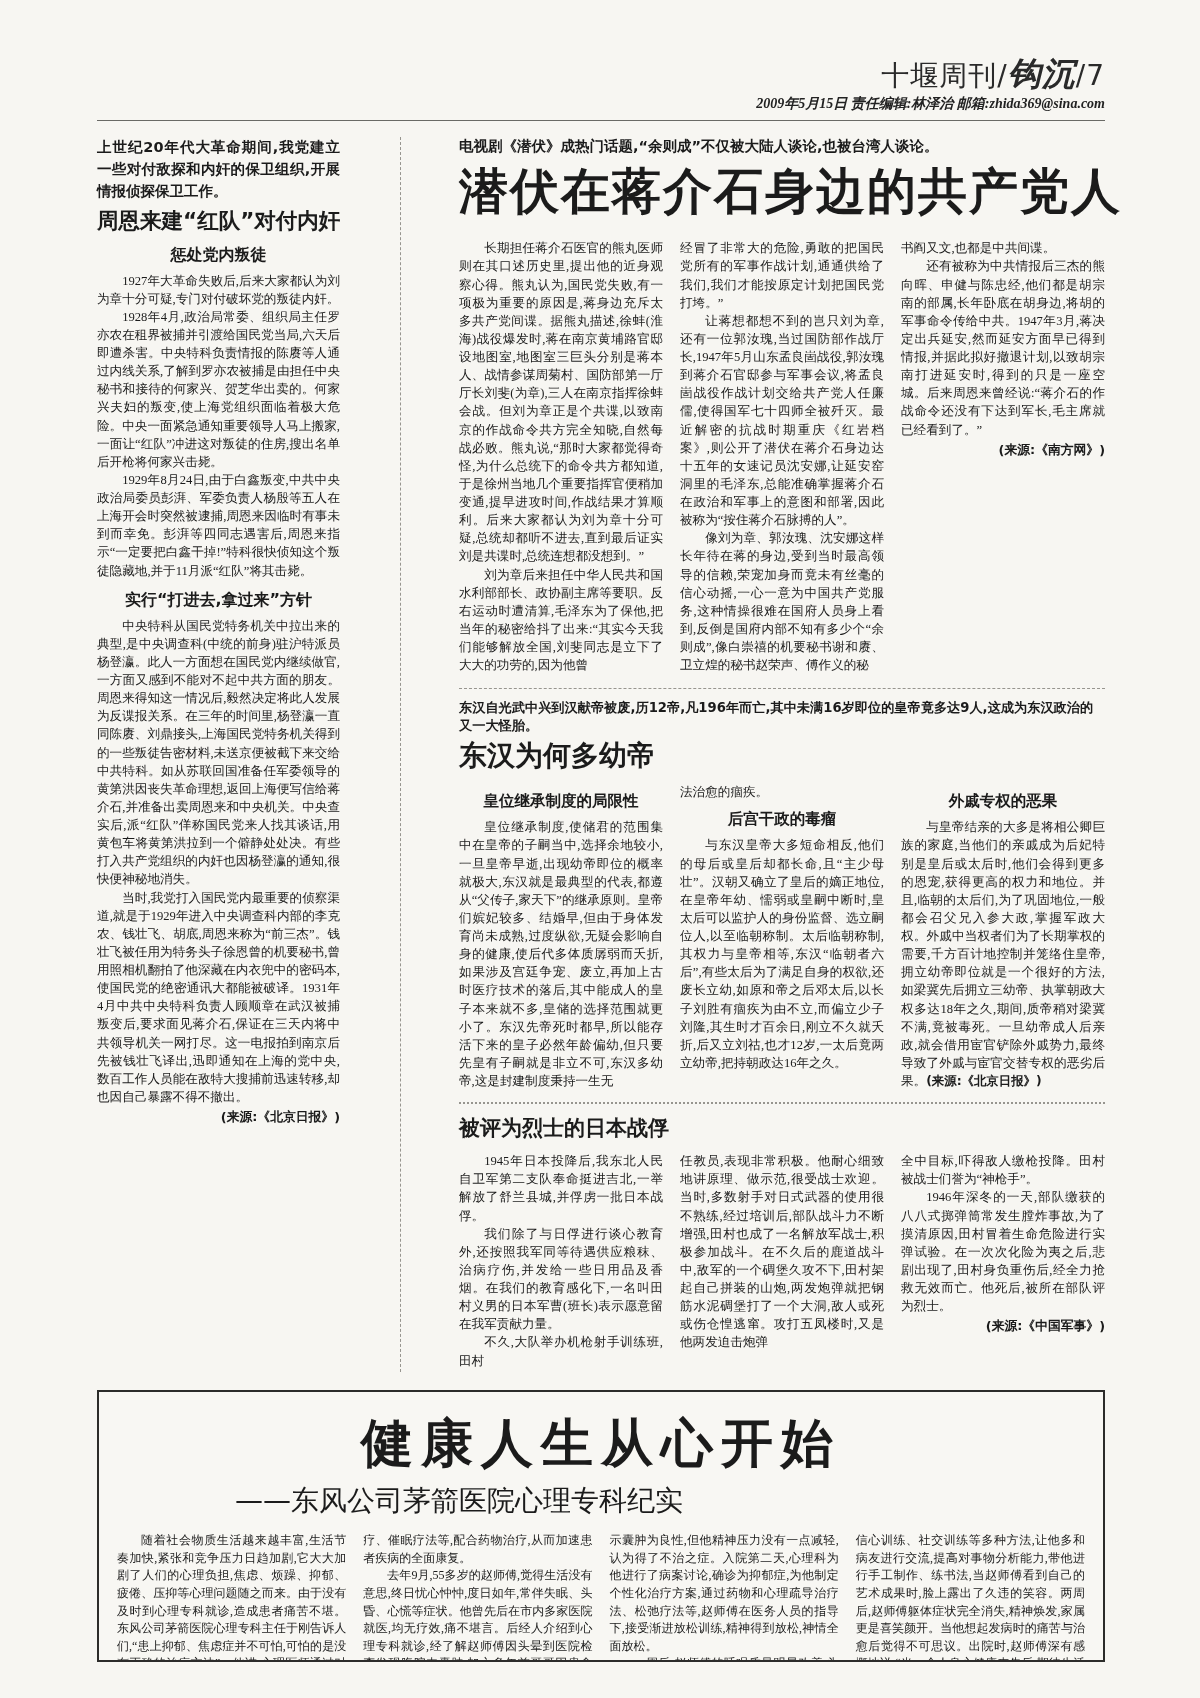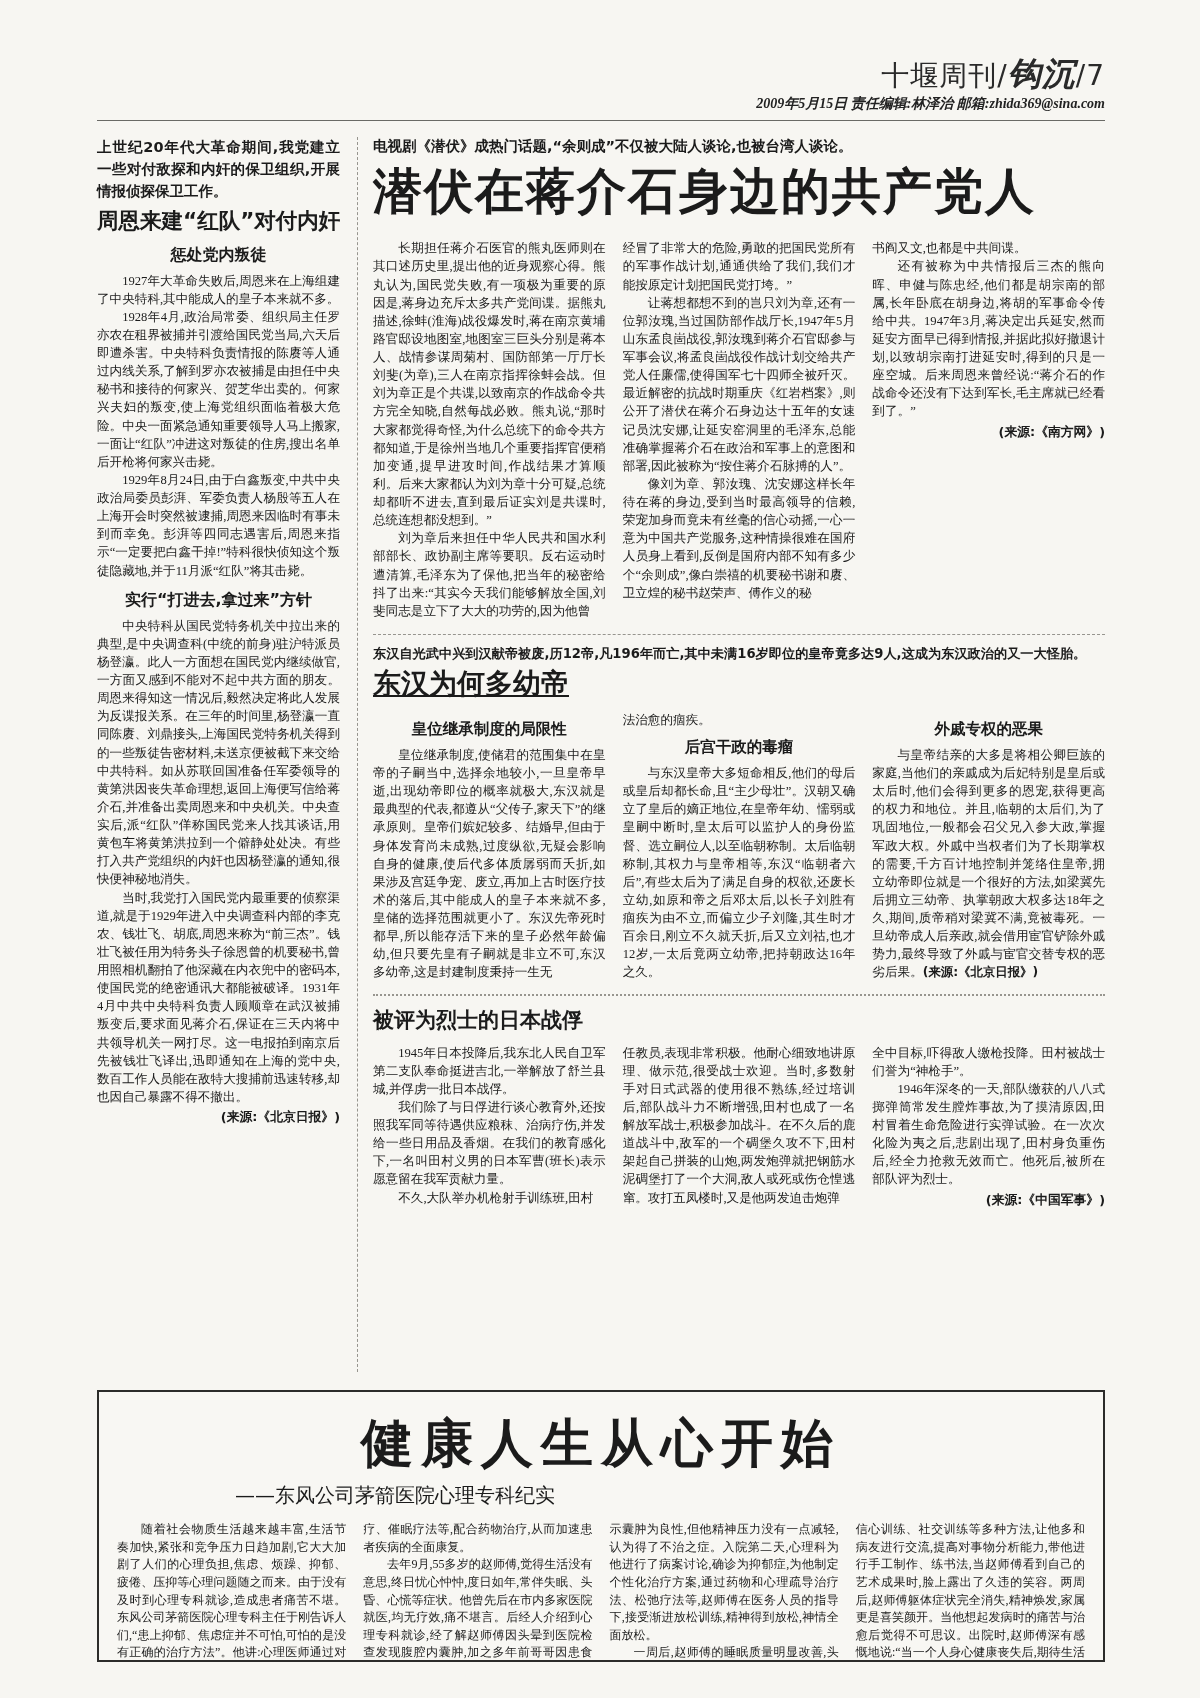--- a/index.html
+++ b/index.html
@@ -5,21 +5,21 @@
   html,body{margin:0;padding:0;background:#f2f1ed;}
   .page{position:relative;box-sizing:border-box;width:1200px;height:1698px;overflow:hidden;
         background:#f7f6f2;color:#1b1b1b;padding:56px 95px 10px 97px;
         font-family:"Liberation Serif","DejaVu Serif",serif;}
   
   .hdr{text-align:right;border-bottom:1.5px solid #6a6a66;padding-bottom:7px;margin-bottom:16px;}
   .masthead{font-family:"DejaVu Sans","Liberation Sans",sans-serif;font-size:28px;line-height:1.1;color:#2a2a2a;letter-spacing:1px;}
   .masthead .heavy{font-weight:900;font-size:33px;font-style:italic;}
   .dateline{font-size:14px;font-weight:bold;font-style:italic;margin-top:3px;color:#222;}
   
-  .content{display:flex;min-height:1235px;align-items:stretch;}
+  .content{display:flex;min-height:1235px;align-items:stretch;gap:43px;}
   .left-rail{width:243px;flex:none;}
   .v-sep{flex:none;width:0;border-left:1px dashed #97958f;margin:0 15px 0 17px;}
   .main-area{flex:1;min-width:0;}
   
   p.body{margin:0;font-size:12.6px;line-height:1.44;text-align:justify;text-indent:2em;}
   p.cont{text-indent:0;}
   .src{font-weight:bold;font-size:12.8px;text-align:right;margin:3px 0 0;font-family:"DejaVu Sans","Liberation Sans",sans-serif;}
   .src-inline{font-weight:bold;font-family:"DejaVu Sans","Liberation Sans",sans-serif;font-size:12.4px;}
   .cols{display:flex;gap:17px;}
   .col{flex:1;min-width:0;}
@@ -27,48 +27,48 @@
   .kicker{font-family:"DejaVu Sans","Liberation Sans",sans-serif;font-weight:bold;font-size:14.5px;margin:0 0 3px;}
   .divider-dashed{border:0;border-top:1px dashed #97958f;margin:14px 0 10px;}
   .divider-dotted{border:0;border-top:2px dotted #97958f;margin:12px 0 10px;}
   
   .lead{font-family:"DejaVu Sans","Liberation Sans",sans-serif;font-weight:bold;font-size:14.5px;line-height:1.5;margin:0;text-align:justify;}
   .h-left{font-family:"DejaVu Sans","Liberation Sans",sans-serif;font-size:21.5px;font-weight:900;margin:3px 0 8px;white-space:nowrap;}
   .left-rail .subhead{font-size:16px;margin:10px 0 6px;}
   
   .h-xl{font-family:"DejaVu Sans","Liberation Sans",sans-serif;font-size:49px;font-weight:900;letter-spacing:2px;margin:0 0 14px;white-space:nowrap;}
   
-  .h-lg{font-family:"DejaVu Sans","Liberation Sans",sans-serif;font-size:28px;font-weight:900;margin:0 0 8px;text-decoration:underline;}
+  .h-lg{font-family:"DejaVu Sans","Liberation Sans",sans-serif;font-size:28px;font-weight:900;margin:0 0 8px;}
   .kicker-sm{font-family:"DejaVu Sans","Liberation Sans",sans-serif;font-weight:bold;font-size:13.2px;margin:0 0 2px;}
   
   .h-md{font-family:"DejaVu Sans","Liberation Sans",sans-serif;font-size:21px;font-weight:900;margin:4px 0 10px;}
   
   .health-box{box-sizing:border-box;border:2.5px solid #2c2c2a;margin-top:18px;padding:14px 18px 10px;
               height:272px;overflow:hidden;background:#f8f7f3;}
   .h-health{font-family:"DejaVu Sans","Liberation Sans",sans-serif;text-align:center;font-size:52px;font-weight:900;letter-spacing:8px;margin:8px;line-height:1.15;}
-  .health-sub{font-family:"DejaVu Sans","Liberation Sans",sans-serif;font-size:20px;margin:2px 0 12px 118px;}
+  .health-sub{font-family:"DejaVu Sans","Liberation Sans",sans-serif;font-size:28px;margin:2px 0 12px 118px;}
   .health-box p.body{font-size:12px;line-height:1.47;}
 </style>
 </head>
 <body>
 
 <div class="page">
 
   <header class="hdr">
     <div class="masthead"><span>十堰周刊/</span><span class="heavy">钩沉</span><span>/7</span></div>
     <div class="dateline">2009年5月15日  责任编辑:林泽治 邮箱:zhida369@sina.com</div>
   </header>
 
   <div class="content">
 
     <aside class="left-rail">
       <p class="lead">上世纪20年代大革命期间,我党建立一些对付敌探和内奸的保卫组织,开展情报侦探保卫工作。</p>
       <h1 class="h-left">周恩来建“红队”对付内奸</h1>
       <h2 class="subhead">惩处党内叛徒</h2>
-      <p class="body">1927年大革命失败后,周恩来在上海组建了中央特科,其中能成人的皇子本来就不多。</p>
+      <p class="body">1927年大革命失败后,后来大家都认为刘为章十分可疑,专门对付破坏党的叛徒内奸。</p>
       <p class="body">1928年4月,政治局常委、组织局主任罗亦农在租界被捕并引渡给国民党当局,六天后即遭杀害。中央特科负责情报的陈赓等人通过内线关系,了解到罗亦农被捕是由担任中央秘书和接待的何家兴、贺芝华出卖的。何家兴夫妇的叛变,使上海党组织面临着极大危险。中央一面紧急通知重要领导人马上搬家,一面让“红队”冲进这对叛徒的住房,搜出名单后开枪将何家兴击毙。</p>
       <p class="body">1929年8月24日,由于白鑫叛变,中共中央政治局委员彭湃、军委负责人杨殷等五人在上海开会时突然被逮捕,周恩来因临时有事未到而幸免。彭湃等四同志遇害后,周恩来指示“一定要把白鑫干掉!”特科很快侦知这个叛徒隐藏地,并于11月派“红队”将其击毙。</p>
       <h2 class="subhead">实行“打进去,拿过来”方针</h2>
       <p class="body">中央特科从国民党特务机关中拉出来的典型,是中央调查科(中统的前身)驻沪特派员杨登瀛。此人一方面想在国民党内继续做官,一方面又感到不能对不起中共方面的朋友。周恩来得知这一情况后,毅然决定将此人发展为反谍报关系。在三年的时间里,杨登瀛一直同陈赓、刘鼎接头,上海国民党特务机关得到的一些叛徒告密材料,未送京便被截下来交给中共特科。如从苏联回国准备任军委领导的黄第洪因丧失革命理想,返回上海便写信给蒋介石,并准备出卖周恩来和中央机关。中央查实后,派“红队”佯称国民党来人找其谈话,用黄包车将黄第洪拉到一个僻静处处决。有些打入共产党组织的内奸也因杨登瀛的通知,很快便神秘地消失。</p>
       <p class="body">当时,我党打入国民党内最重要的侦察渠道,就是于1929年进入中央调查科内部的李克农、钱壮飞、胡底,周恩来称为“前三杰”。钱壮飞被任用为特务头子徐恩曾的机要秘书,曾用照相机翻拍了他深藏在内衣兜中的密码本,使国民党的绝密通讯大都能被破译。1931年4月中共中央特科负责人顾顺章在武汉被捕叛变后,要求面见蒋介石,保证在三天内将中共领导机关一网打尽。这一电报拍到南京后先被钱壮飞译出,迅即通知在上海的党中央,数百工作人员能在敌特大搜捕前迅速转移,却也因自己暴露不得不撤出。</p>
       <div class="src">(来源:《北京日报》)</div>
     </aside>
 
     <div class="v-sep"></div>
 

